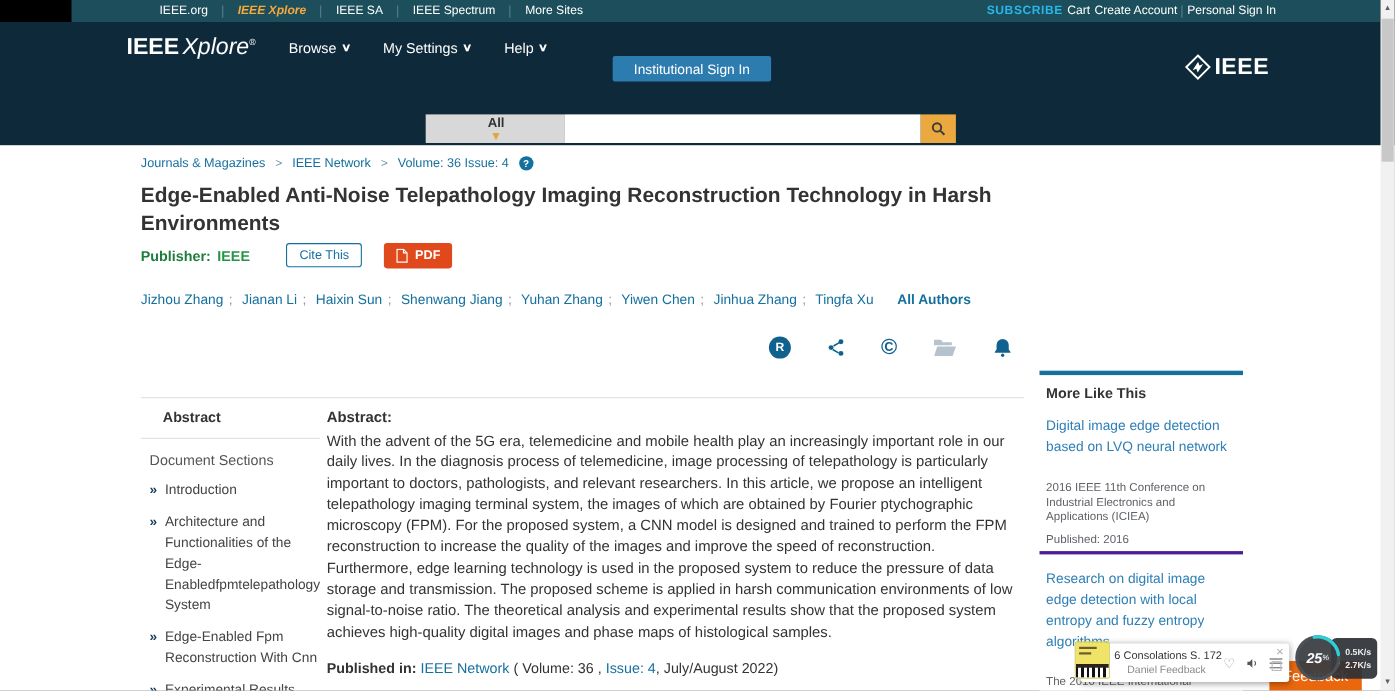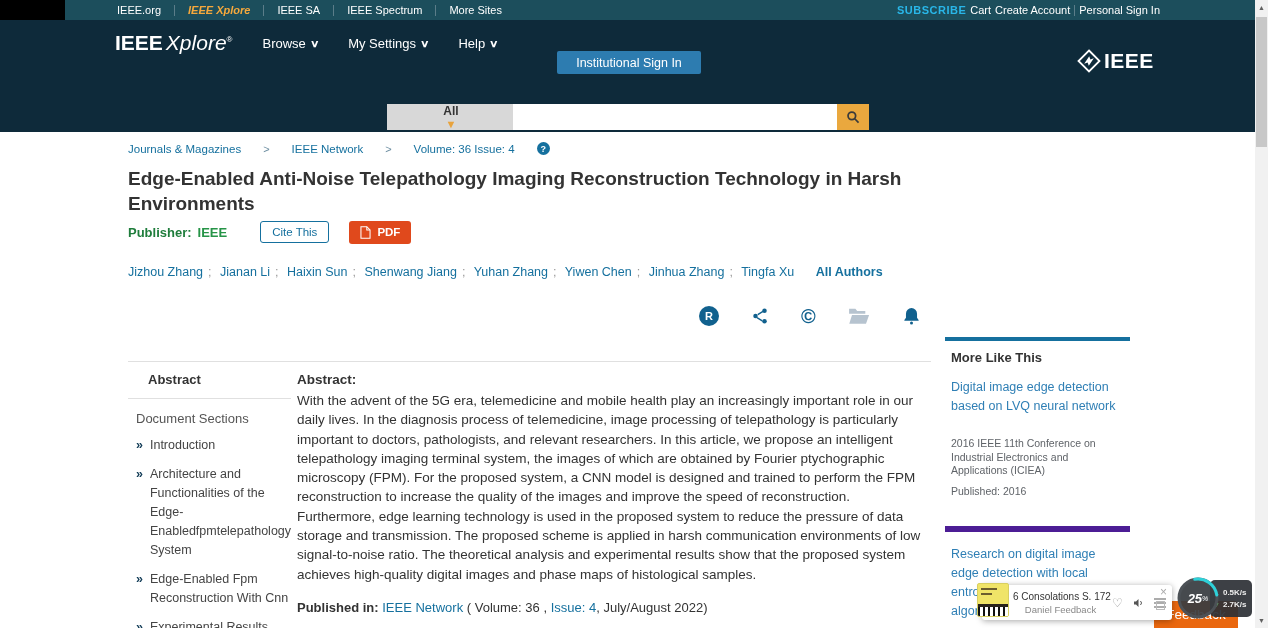--- a/index.html
+++ b/index.html
@@ -2,21 +2,21 @@
 <html><head>
 <meta charset="utf-8">
 <style>
   html,body{margin:0;padding:0;background:#888;}
   .page{position:relative;width:1268px;height:628px;overflow:hidden;background:#fff;
         font-family:"Liberation Sans",sans-serif;}
 
   
   .topbar{position:absolute;left:0;top:0;width:1268px;height:20px;background:#000;z-index:2;}
   .topbar-band{position:absolute;left:65px;top:0;width:1190px;height:20px;background:#1c4e5c;}
-  .topbar-left{position:absolute;left:104px;top:0;height:20px;display:flex;align-items:center;}
+  .topbar-left{position:absolute;left:132px;top:0;height:20px;display:flex;align-items:center;}
   .site-link{font-size:11px;color:#fff;padding:0 13px;cursor:pointer;white-space:nowrap;}
   .site-link.xplore{color:#f5a83c;font-style:italic;font-weight:bold;}
   .tb-sep{width:1px;height:11px;background:#5b7d89;}
   .topbar-right{position:absolute;right:108px;top:0;height:20px;display:flex;align-items:center;gap:4px;}
   .subscribe{font-size:11px;font-weight:bold;color:#29b6e8;letter-spacing:.5px;cursor:pointer;}
   .tb-link{font-size:11px;color:#fff;cursor:pointer;white-space:nowrap;}
 
   
   .header{position:absolute;left:0;top:20px;width:1268px;height:112px;background:#0e2a3a;}
   .header-left{position:absolute;left:115px;top:0;height:46px;display:flex;align-items:center;}
@@ -33,21 +33,21 @@
 
   .search-wrap{position:absolute;left:387px;top:84px;width:482px;height:26px;display:flex;}
   .search-scope{width:126px;background:#d8d8d8;display:flex;align-items:center;justify-content:space-between;
                 padding:0 8px 0 10px;font-size:12px;font-weight:bold;color:#333;cursor:pointer;box-sizing:border-box;flex-direction:column;}
   .scope-arrow{color:#e8a33d;font-size:11px;}
   .search-input{flex:1;border:none;background:#fff;outline:none;font-size:13px;padding:0 8px;}
   .search-btn{width:32px;background:#eaa83e;border:none;display:flex;align-items:center;justify-content:center;cursor:pointer;}
   .adv-search{position:absolute;right:399px;top:113px;font-size:10px;font-weight:bold;color:#fff;letter-spacing:.4px;cursor:pointer;}
 
   
-  .breadcrumb{position:absolute;left:128px;top:142px;display:flex;align-items:center;gap:22px;font-size:11.5px;color:#15709e;}
+  .breadcrumb{position:absolute;left:128px;top:142px;display:flex;align-items:center;gap:9px;font-size:11.5px;color:#15709e;}
   .crumb{cursor:pointer;}
   .crumb-sep{color:#6d8ea1;font-size:11px;}
   .q-icon{width:13px;height:13px;border-radius:50%;background:#15709e;color:#fff;font-size:9px;font-weight:bold;
           display:flex;align-items:center;justify-content:center;cursor:pointer;}
   .doc-title{position:absolute;left:128px;top:166px;width:810px;font-size:19px;line-height:25px;font-weight:bold;color:#333;}
   .pub-row{position:absolute;left:128px;top:220px;height:24px;display:flex;align-items:center;}
   .pub-label{font-size:13px;font-weight:bold;color:#1f7d3c;}
   .pub-val{font-size:13px;font-weight:bold;color:#269447;margin-left:6px;}
   .cite-btn{margin-left:33px;height:22px;padding:0 11px;background:#fff;border:1px solid #15709e;border-radius:3px;
             color:#15709e;font-size:11.5px;display:flex;align-items:center;cursor:pointer;}
@@ -76,21 +76,21 @@
   .doc-main{margin-left:6px;width:629px;padding-top:10px;}
   .abstract-label{font-size:13.5px;font-weight:bold;color:#333;}
   .abstract-text{font-size:13.5px;line-height:19.3px;color:#333;margin-top:4px;text-align:left;}
   .published-in{margin-top:16px;font-size:13px;color:#333;}
   .published-in .lbl{font-weight:bold;}
   .link{color:#15709e;cursor:pointer;}
 
   
   .mlt{position:absolute;left:945px;top:337px;width:185px;border-top:4px solid #15709e;background:#fff;padding-top:9px;}
   .mlt-title{font-size:13px;font-weight:bold;color:#333;padding-left:6px;}
-  .mlt-item{padding:13px 6px 29px;border-bottom:6px solid #4c1d95;}
+  .mlt-item{padding:13px 6px 4px;border-bottom:3px solid #4c1d95;}
   .mlt-item-title{font-size:12.5px;line-height:19px;color:#2f7fb5;cursor:pointer;}
   .mlt-meta{font-size:10.5px;line-height:13.5px;color:#5f6368;margin-top:21px;}
   .mlt-pub{font-size:10.5px;color:#5f6368;margin-top:7px;}
 
   
   .player{position:absolute;left:982px;top:585px;width:190px;height:35px;background:#fff;border-radius:3px;
           box-shadow:0 1px 6px rgba(0,0,0,.35);z-index:5;display:flex;align-items:center;}
   .album{position:absolute;left:-5px;top:-2px;width:30px;height:32px;border-radius:2px;overflow:hidden;
          background:linear-gradient(#f0e468 0 62%, #2a241c 62% 72%, #fff 72% 100%);border:1px solid #d8cf60;}
   .album .keys{position:absolute;left:0;bottom:0;width:100%;height:9px;

